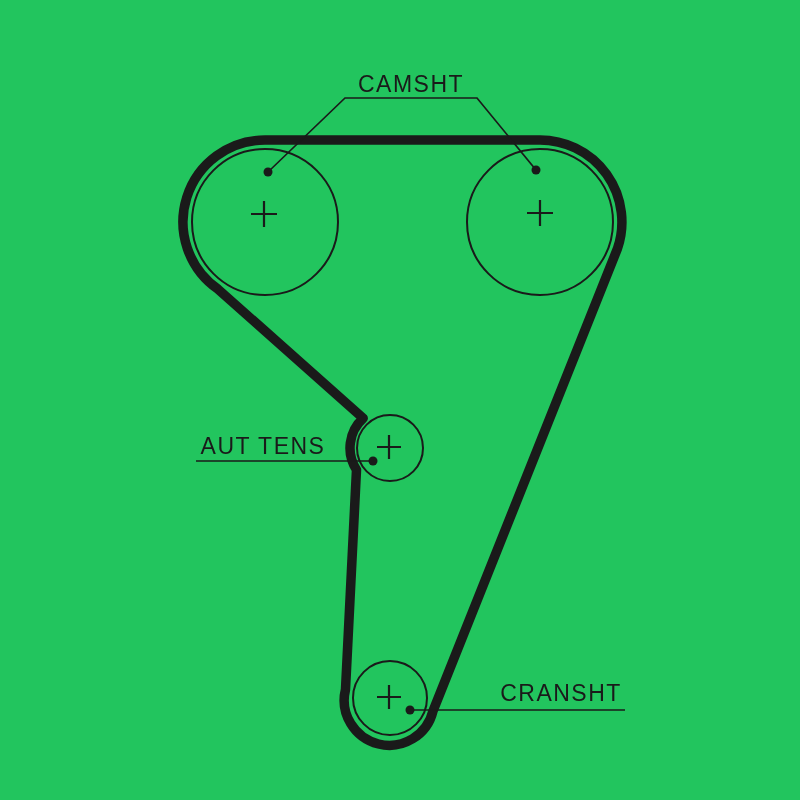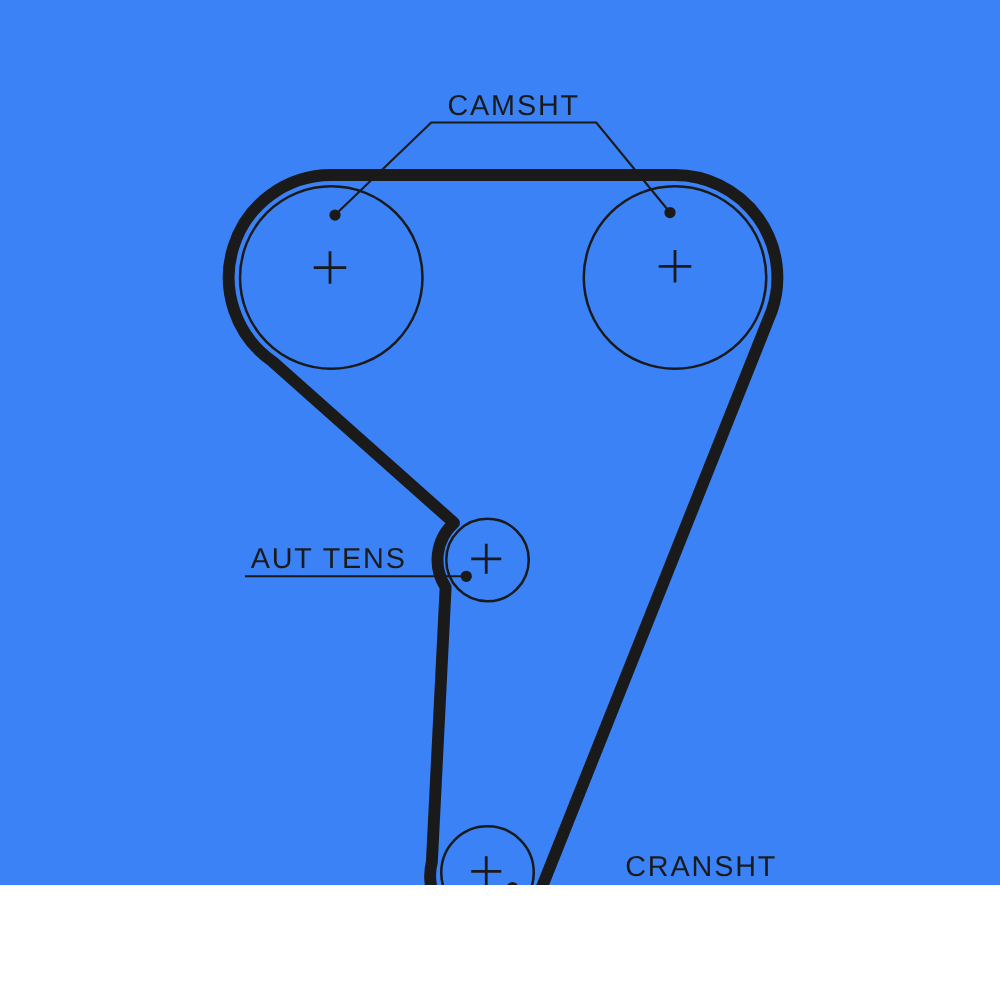--- a/index.html
+++ b/index.html
@@ -6,22 +6,22 @@
     margin: 0;
     padding: 0;
     width: 800px;
     height: 800px;
     background: #ffffff;
     font-family: "Liberation Sans", sans-serif;
   }
   .stage {
     position: relative;
     width: 800px;
-    height: 708px;
-    background: #3b82f6;
+    height: 800px;
+    background: #22c55e;
     overflow: hidden;
   }
   svg { display: block; }
   .belt {
     fill: none;
     stroke: #1a1a1a;
     stroke-width: 9.5;
     stroke-linejoin: round;
     stroke-linecap: round;
   }

